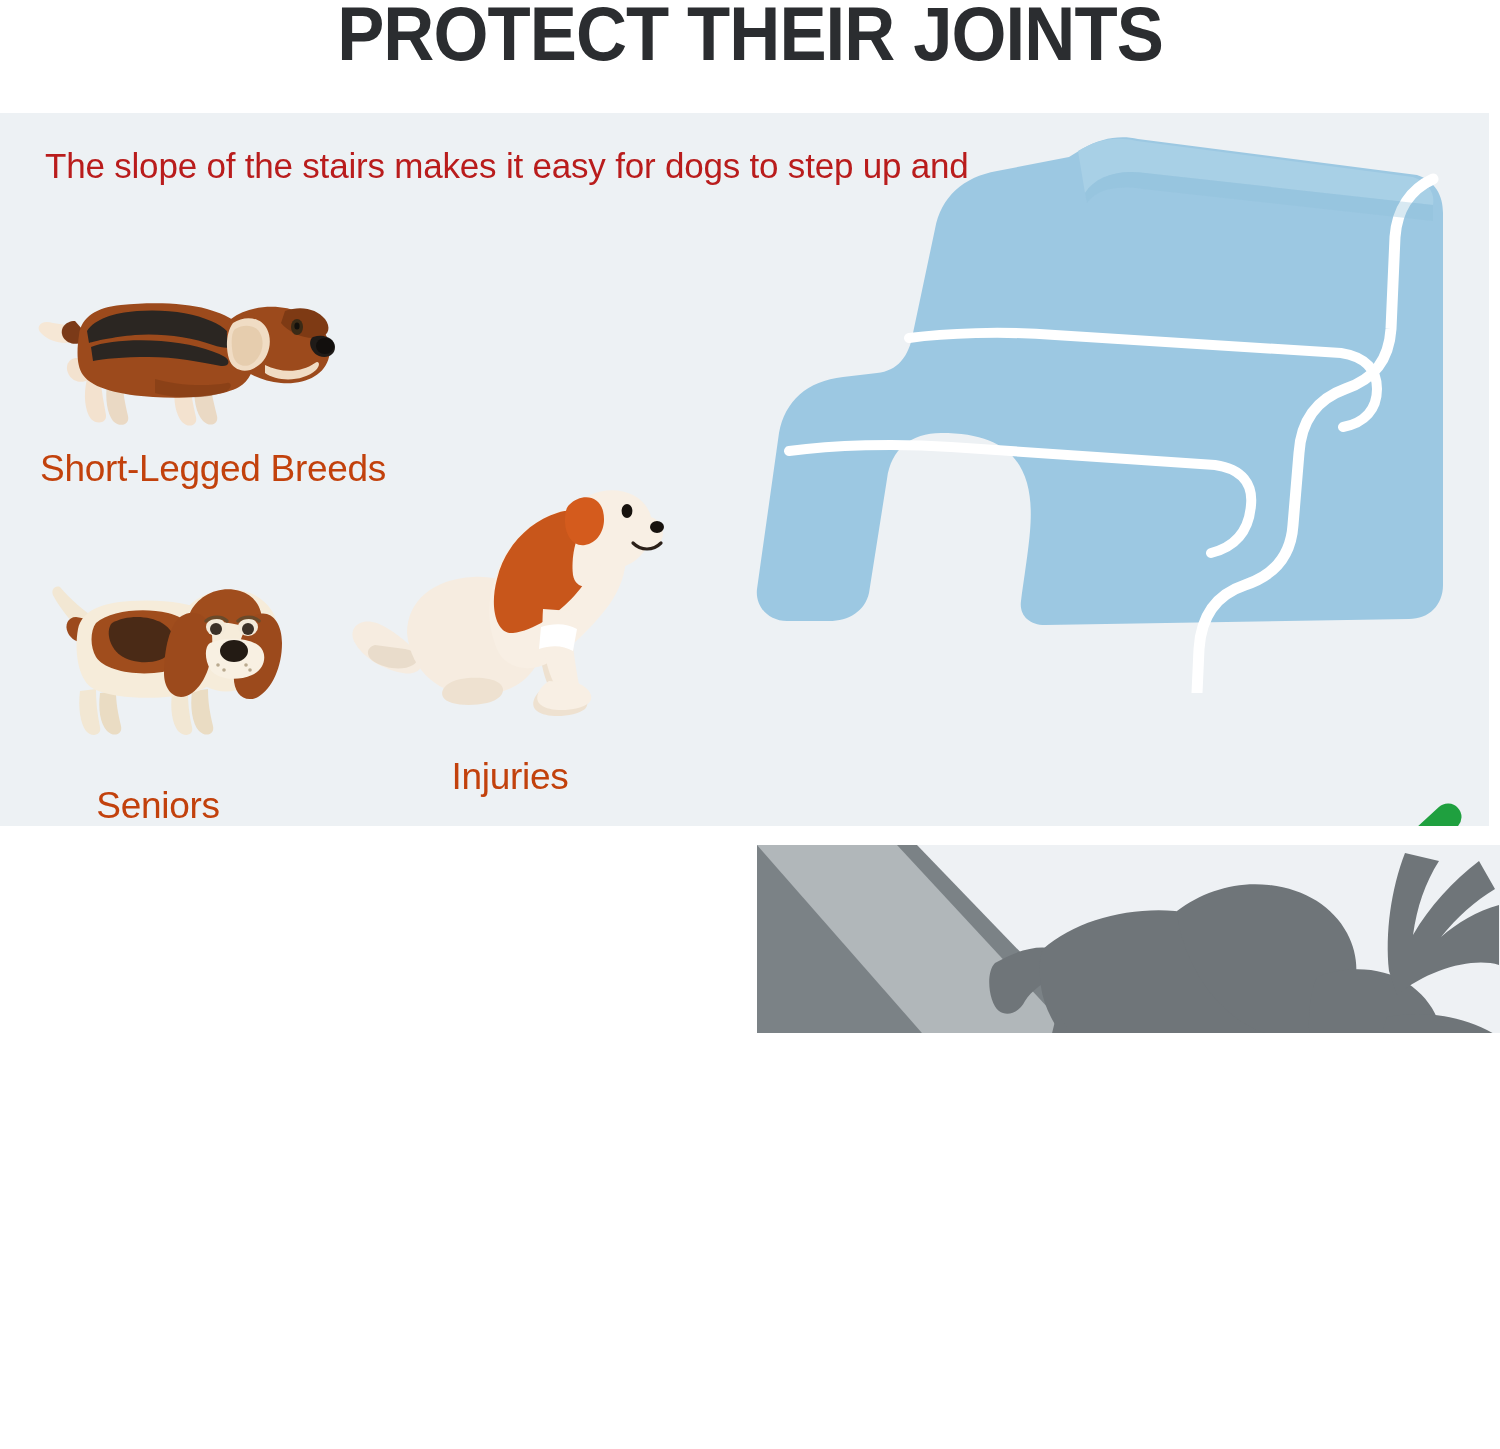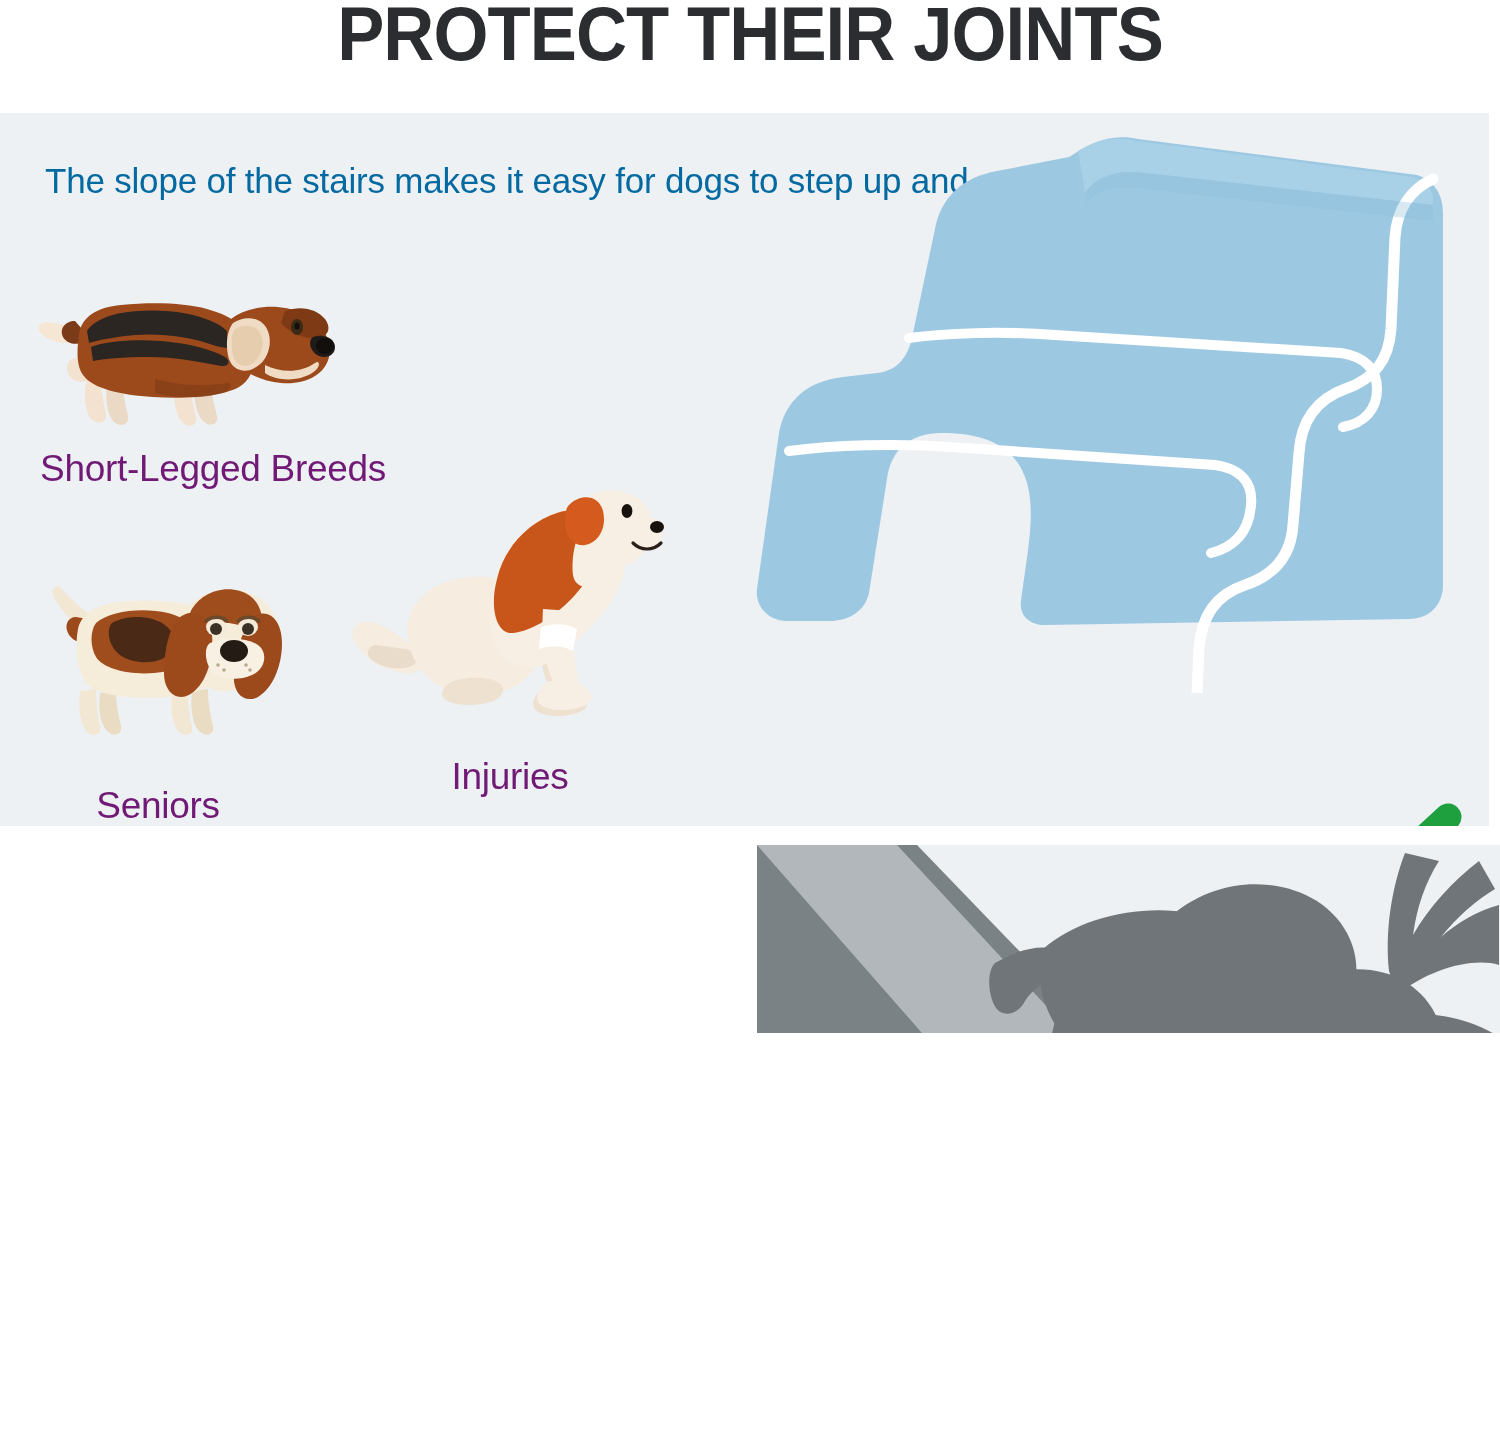--- a/index.html
+++ b/index.html
@@ -16,31 +16,31 @@
     color:#2b2d30;line-height:96px;white-space:nowrap;
     transform:scaleX(0.93);transform-origin:center top;
   }
 
   
   .hero{
     position:absolute;left:0;top:113px;width:1489px;height:713px;
     background:#edf1f4;overflow:hidden;
   }
   .hero-copy{
-    position:absolute;left:45px;top:43px;width:1070px;
-    font-size:35px;line-height:1.42;color:#0369a1;font-weight:400;
+    position:absolute;left:45px;top:28px;width:1070px;
+    font-size:35px;line-height:1.42;color:#b91c1c;font-weight:400;
     letter-spacing:-0.2px;
   }
   .hero-copy div{white-space:nowrap;}
 
   
   .dogcell{position:absolute;}
   .dog-label{
     position:absolute;left:0;width:100%;text-align:center;
-    font-size:37px;color:#701a75;letter-spacing:-0.3px;white-space:nowrap;
+    font-size:37px;color:#c2410c;letter-spacing:-0.3px;white-space:nowrap;
   }
   .dogart{position:absolute;left:0;top:0;}
 
   #cell-short{left:20px;top:160px;width:420px;height:330px;}
   #cell-short .dogart{width:330px;height:160px;left:15px;top:10px;}
   #cell-short .dog-label{top:175px;text-align:left;left:20px;}
 
   #cell-senior{left:20px;top:450px;width:300px;height:340px;}
   #cell-senior .dogart{width:268px;height:200px;left:18px;top:10px;}
   #cell-senior .dog-label{top:222px;left:43px;width:190px;}

